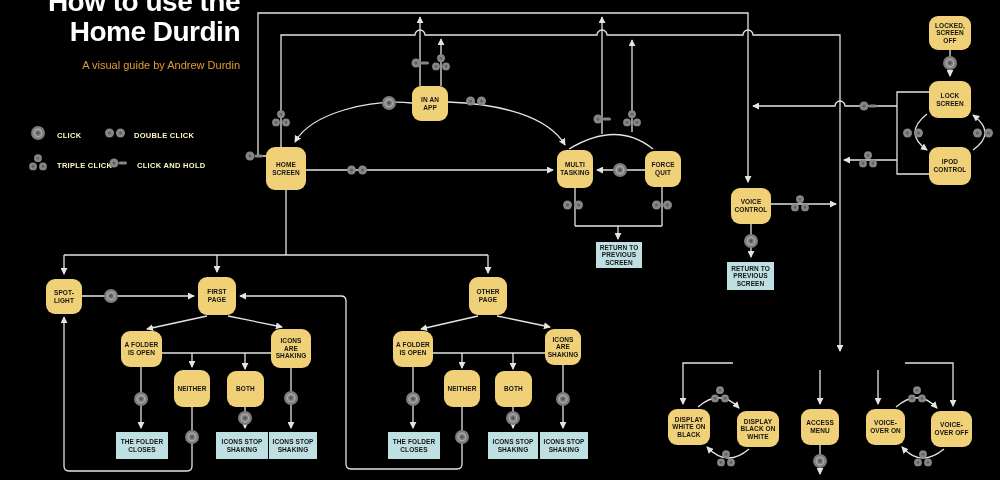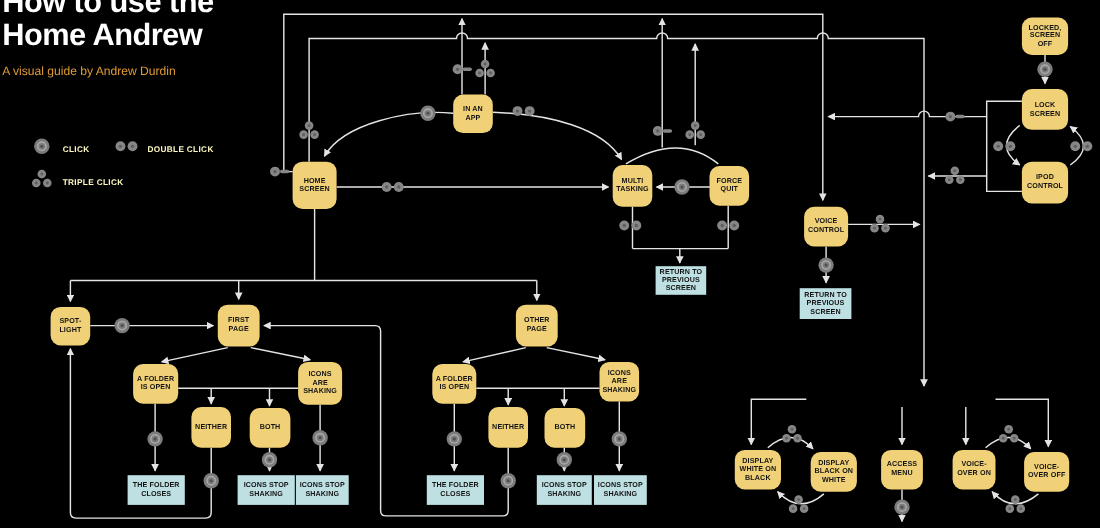--- a/index.html
+++ b/index.html
@@ -5,21 +5,21 @@
   html,body{margin:0;padding:0;background:#000;}
   #stage{position:relative;width:1000px;height:480px;background:var(--bg,#000);overflow:hidden;
          font-family:"Liberation Sans","DejaVu Sans",sans-serif;}
   #wires{position:absolute;left:0;top:0;width:1000px;height:480px;}
   .node,.outcome{position:absolute;display:flex;align-items:center;justify-content:center;
     text-align:center;white-space:pre-line;font-weight:bold;color:#141414;
     font-size:6.5px;line-height:1.18;letter-spacing:.1px;}
   .node{background:var(--node-fill,#f0d178);border-radius:9px;}
   .outcome{background:var(--outcome-fill,#bfe0e3);}
   .bar{font-size:7.5px;letter-spacing:.3px;}
-  #titleblock{position:absolute;left:2px;top:0;width:238px;text-align:left;color:#fff;}
+  #titleblock{position:absolute;left:2px;top:0;width:238px;text-align:right;color:#fff;}
   #titleblock h1{margin:-13px 0 0 0;font-size:28px;line-height:30px;font-weight:bold;letter-spacing:-.5px;}
   #subtitle{margin-top:12px;font-size:11px;font-weight:normal;color:var(--subtitle,#e09b33);}
   .legend-item{position:absolute;display:flex;align-items:center;color:#fef9c3;}
   .legend-item .lbl{margin-left:7px;font-size:7.5px;font-weight:bold;letter-spacing:.3px;}
   .flowline{stroke:var(--line,#e4e4e4);stroke-width:1.3;fill:none;}
 </style>
 </head>
 <body>
 
 <div id="stage">
@@ -291,21 +291,21 @@
         </g>
         <g transform="translate(820,461)">
           <circle cx="0" cy="0" r="7" fill="#7c7c7c"></circle>
           <circle cx="0" cy="0" r="3.8" fill="none" stroke="#a8a8a8" stroke-width="1.4"></circle>
           <circle cx="0" cy="0" r="1.4" fill="#4f4f4f"></circle>
         </g>
       </g>
   </svg>
 
   <div id="titleblock">
-    <h1><span>How to use the</span><br><span>Home Andrew</span></h1>
+    <h1><span>How to use the</span><br><span>Home Durdin</span></h1>
     <div id="subtitle">A visual guide by Andrew Durdin</div>
   </div>
 
   <div class="legend-item" style="left:26px;top:123px">
     <span><svg width="24" height="20" viewBox="-12 -10 24 20">
           <g>
             <circle cx="0" cy="0" r="7" fill="#7c7c7c"></circle>
             <circle cx="0" cy="0" r="3.8" fill="none" stroke="#a8a8a8" stroke-width="1.4"></circle>
             <circle cx="0" cy="0" r="1.4" fill="#4f4f4f"></circle>
           </g>
@@ -329,20 +329,30 @@
             <circle cx="0" cy="-4.8" r="3.9" fill="#868686"></circle>
             <circle cx="0" cy="-4.8" r="1.3" fill="#5e5e5e"></circle>
             <circle cx="-5" cy="3.4" r="3.9" fill="#868686"></circle>
             <circle cx="-5" cy="3.4" r="1.3" fill="#5e5e5e"></circle>
             <circle cx="5" cy="3.4" r="3.9" fill="#868686"></circle>
             <circle cx="5" cy="3.4" r="1.3" fill="#5e5e5e"></circle>
           </g>
         </svg></span>
     <span class="lbl">TRIPLE CLICK</span>
   </div>
+  <div class="legend-item" style="left:106px;top:153px">
+    <span><svg width="24" height="20" viewBox="-12 -10 24 20">
+          <g>
+            <circle cx="-4" cy="0" r="4.5" fill="#868686"></circle>
+            <rect x="0.5" y="-1.6" width="8.5" height="3.2" rx="1.6" fill="#868686"></rect>
+            <circle cx="-4" cy="0" r="1.5" fill="#5e5e5e"></circle>
+          </g>
+        </svg></span>
+    <span class="lbl">CLICK AND HOLD</span>
+  </div>
 
   <div class="node" style="left:412px;top:86px;width:36px;height:35px">IN AN
 APP</div>
   <div class="node" style="left:266px;top:147px;width:40px;height:43px">HOME
 SCREEN</div>
   <div class="node" style="left:557px;top:150px;width:36px;height:38px">MULTI
 TASKING</div>
   <div class="node" style="left:645px;top:151px;width:36px;height:36px">FORCE
 QUIT</div>
   <div class="node" style="left:929px;top:16px;width:42px;height:34px">LOCKED,

